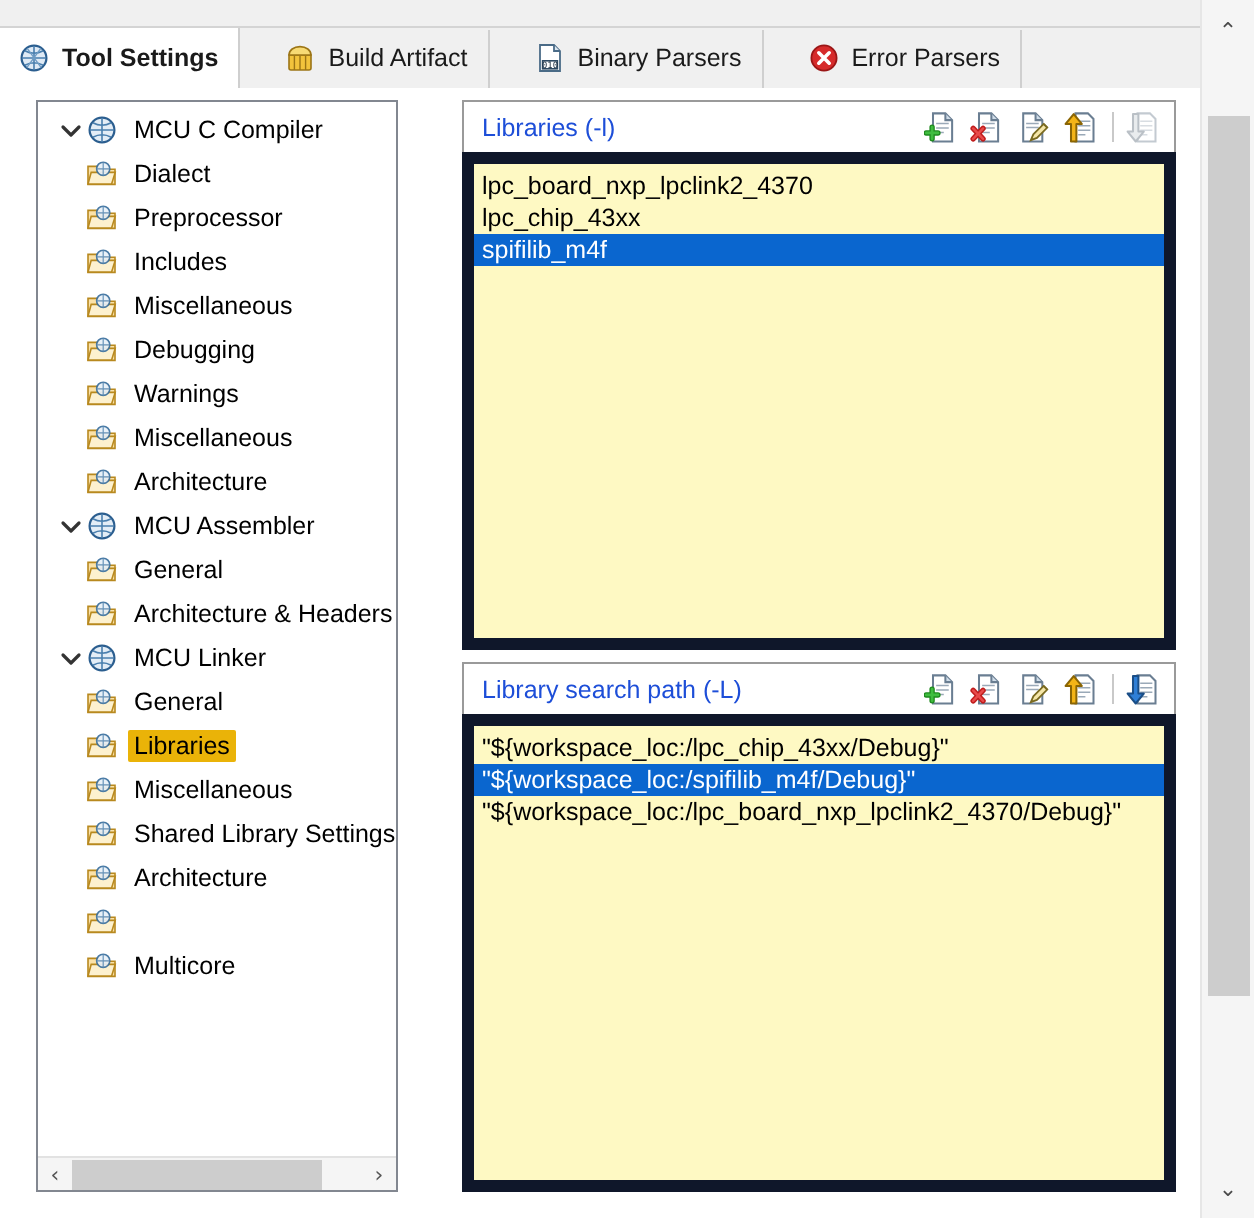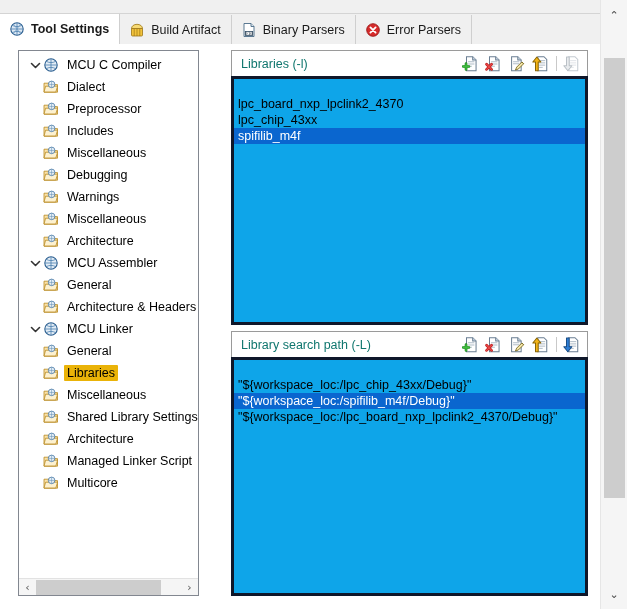--- a/index.html
+++ b/index.html
@@ -35,22 +35,23 @@
     box-sizing: border-box;
   }
 
   
   .tabbar {
     position: absolute;
     left: 0; top: 14px;
     width: 600px; height: 30px;
     background: #f0f0f0;
     display: flex;
-    align-items: flex-end;
-    box-sizing: border-box;
+    align-items: center;
+    box-sizing: border-box;
+    gap: 13px;
   }
   .tab {
     height: 29px;
     display: flex;
     align-items: center;
     gap: 6px;
     padding: 0 10px 0 9px;
     box-sizing: border-box;
     background: #f0f0f0;
     border-right: 1px solid #cfcfcf;
@@ -174,21 +175,21 @@
     height: 26px;
     border: 1px solid #9a9a9a;
     border-bottom: none;
     background: #ffffff;
     box-sizing: border-box;
     display: flex;
     align-items: center;
   }
   .group-title {
     font-size: 12.5px;
-    color: #0f766e;
+    color: #1d4ed8;
     padding-left: 9px;
     flex: 1 1 auto;
     white-space: nowrap;
   }
   .group-tools {
     display: flex;
     align-items: center;
     gap: 5px;
     padding-right: 7px;
   }
@@ -200,25 +201,25 @@
   .tool-sep {
     width: 1px;
     height: 15px;
     background: #c9c9c9;
     margin-left: 2px;
   }
   .list-box {
     position: absolute;
     left: 0; top: 26px;
     right: 0; bottom: 0;
-    border: 3px solid #0f172a;
-    background: #0ea5e9;
+    border: 6px solid #0f172a;
+    background: #fef9c3;
     box-sizing: border-box;
     overflow: hidden;
-    padding-top: 17px;
+    padding-top: 3px;
   }
   .list-item {
     height: 16px;
     line-height: 16px;
     font-size: 12.5px;
     color: #000;
     padding-left: 4px;
     white-space: nowrap;
     cursor: default;
     box-sizing: border-box;
@@ -527,21 +528,20 @@
           </div>
           <div class="tree-row child">
             <span style="flex: 0 0 17px; width: 17px; height: 16px; margin-right: 4px; display: flex; align-items: center;">
               <svg class="ticon" width="16" height="16" viewBox="0 0 16 16" xmlns="http://www.w3.org/2000/svg">
                 <path d="M1 4.2h5l1.2 1.4h7.3v7.6H1z" fill="#fbe2a8" stroke="#b8891f" stroke-width="0.8"></path>
                 <path d="M2.6 7.2h12L12.8 13H1z" fill="#fdf1cf" stroke="#b8891f" stroke-width="0.8"></path>
                 <circle cx="8.6" cy="5.4" r="3.3" fill="#e8f0f8" stroke="#3a6f9e" stroke-width="0.8" opacity="0.92"></circle>
                 <path d="M5.3 5.4h6.6M8.6 2.1v6.6" stroke="#5d8cb5" stroke-width="0.6" opacity="0.92"></path>
               </svg>
             </span>
-            <span class="lbl">Managed Linker Script</span>
           </div>
           <div class="tree-row child">
             <span style="flex: 0 0 17px; width: 17px; height: 16px; margin-right: 4px; display: flex; align-items: center;">
               <svg class="ticon" width="16" height="16" viewBox="0 0 16 16" xmlns="http://www.w3.org/2000/svg">
                 <path d="M1 4.2h5l1.2 1.4h7.3v7.6H1z" fill="#fbe2a8" stroke="#b8891f" stroke-width="0.8"></path>
                 <path d="M2.6 7.2h12L12.8 13H1z" fill="#fdf1cf" stroke="#b8891f" stroke-width="0.8"></path>
                 <circle cx="8.6" cy="5.4" r="3.3" fill="#e8f0f8" stroke="#3a6f9e" stroke-width="0.8" opacity="0.92"></circle>
                 <path d="M5.3 5.4h6.6M8.6 2.1v6.6" stroke="#5d8cb5" stroke-width="0.6" opacity="0.92"></path>
               </svg>
             </span>

